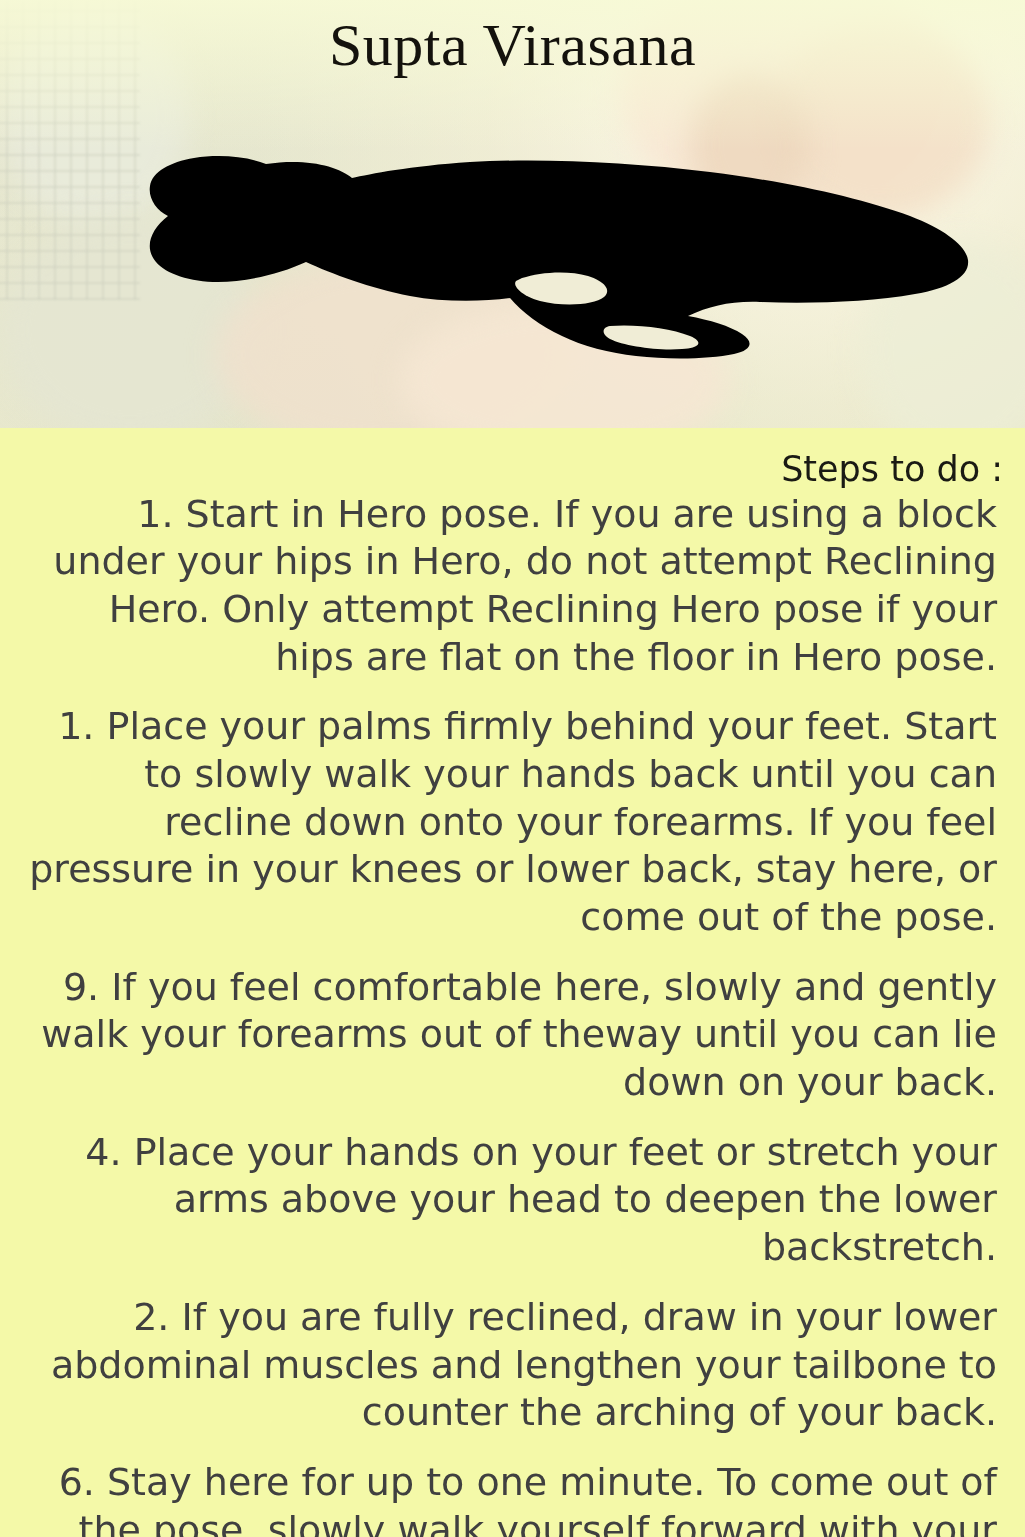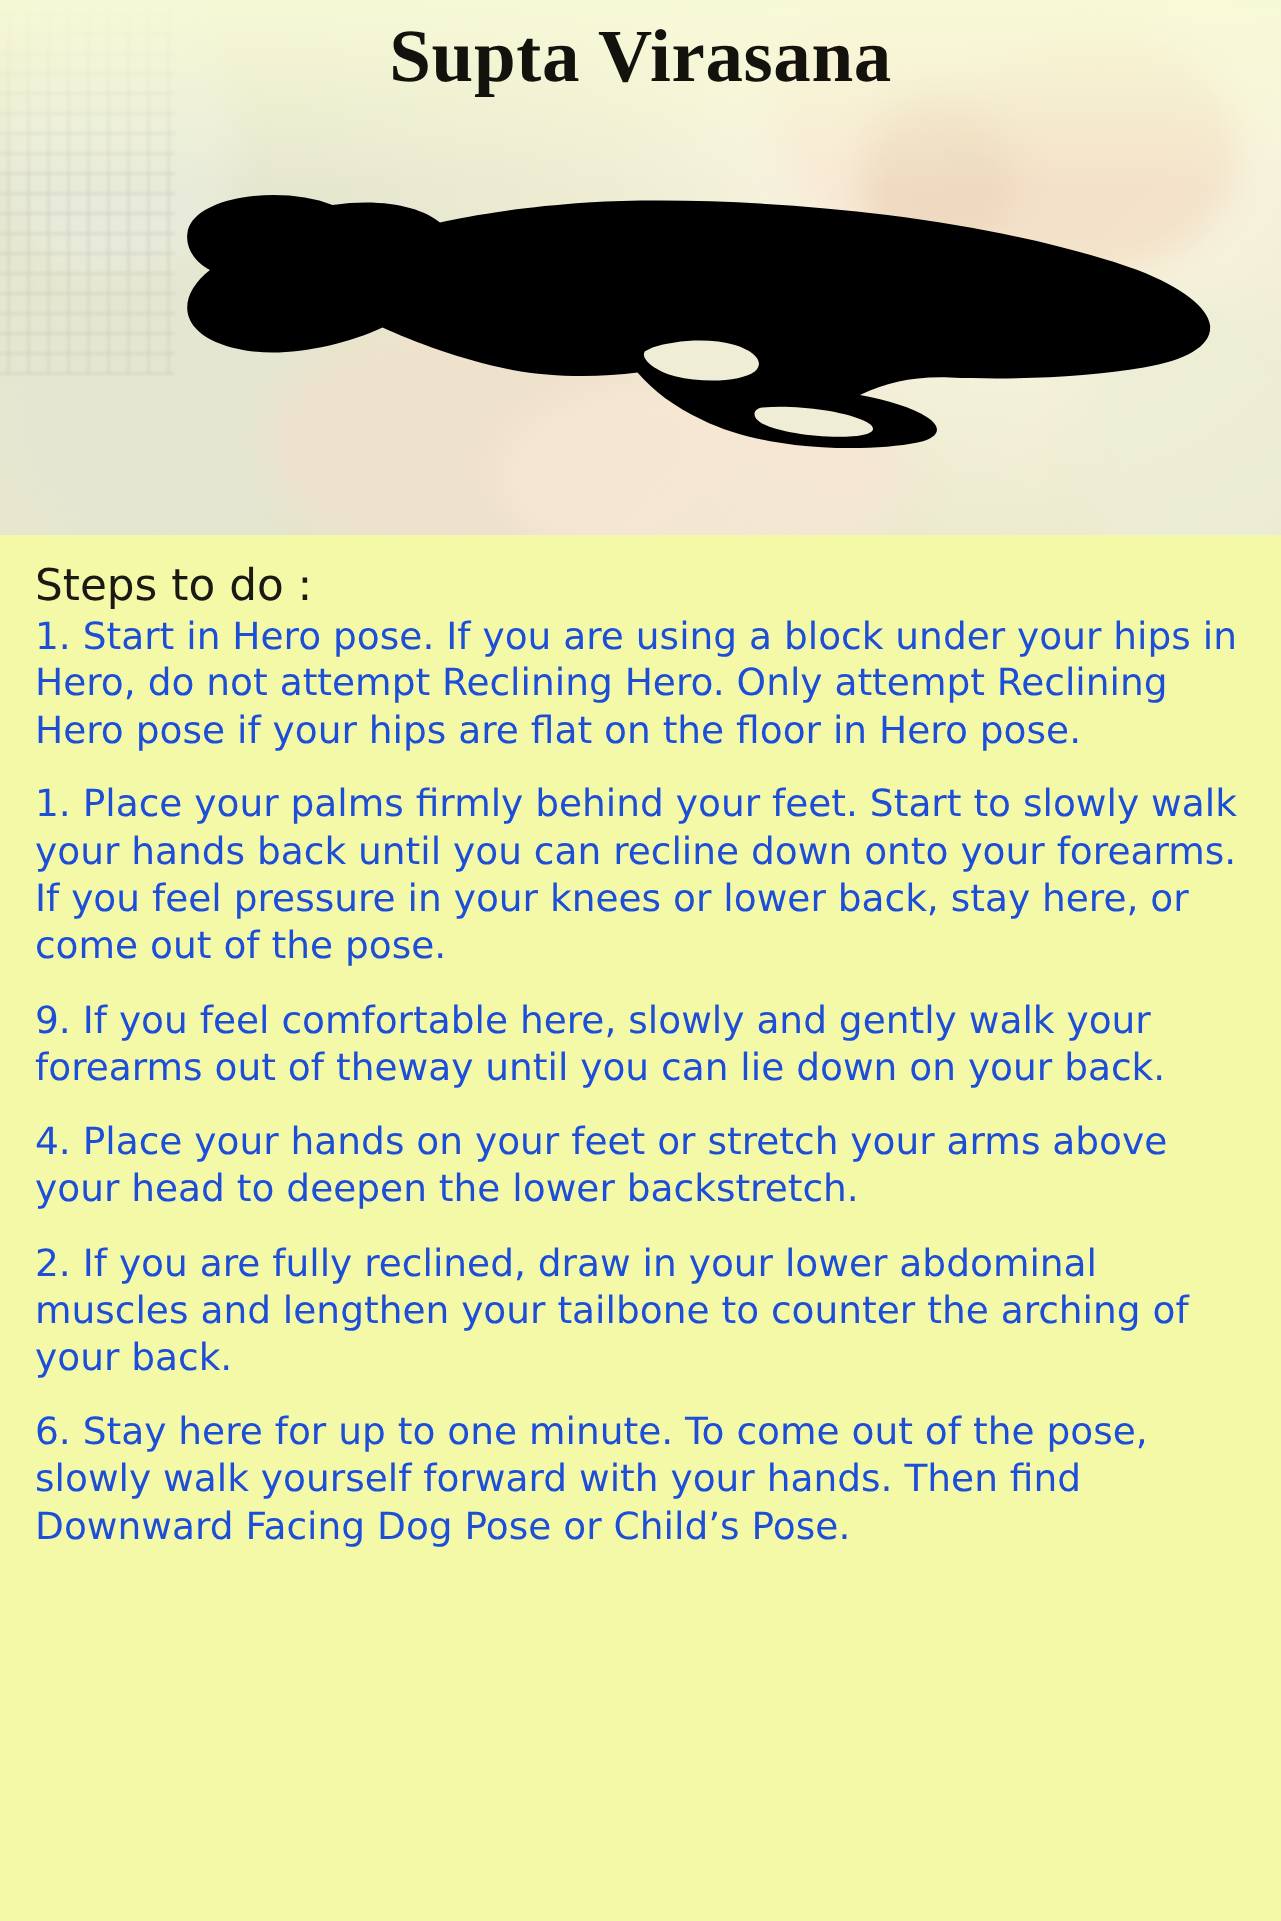--- a/index.html
+++ b/index.html
@@ -21,21 +21,20 @@
     overflow: hidden;
   }
 
   
   .hero {
     position: relative;
     width: 1025px;
     height: 532px;
     overflow: hidden;
     background: #86efac;
-    font-weight: bold;
   }
   .photo-bg {
     position: absolute;
     inset: 0;
     background:
       radial-gradient(circle at 78% 18%, rgba(255,250,235,0.95) 0%, rgba(246,241,215,0.55) 34%, rgba(233,231,196,0.15) 60%),
       radial-gradient(circle at 30% 78%, rgba(226,228,204,0.85) 0%, rgba(214,219,192,0.35) 45%, rgba(214,219,192,0) 70%),
       linear-gradient(160deg, #e9e7d2 0%, #efeedb 25%, #f2efd8 48%, #e7e8cc 72%, #dfe2c3 100%);
   }
   
@@ -88,32 +87,33 @@
 
   
   .steps {
     position: absolute;
     left: 0; right: 0;
     top: 428px;
     bottom: 0;
     background: #f4f9a8;
     padding: 22px 22px 0 22px;
     box-sizing: border-box;
+    text-align: right;
   }
   .steps-heading {
     font-size: 35px;
     line-height: 1.1;
     color: #1a1a14;
     margin: 0 0 2px 6px;
     font-weight: 400;
   }
   .step {
-    font-size: 30px;
+    font-size: 38px;
     line-height: 1.255;
-    color: #1d4ed8;
+    color: #404040;
     margin: 0 0 22px 0;
     padding: 0 6px;
   }
   .step:first-of-type { margin-top: 2px; }
   .step:last-child { margin-bottom: 0; }
 </style>
 </head>
 <body>
 
 <div class="page">

